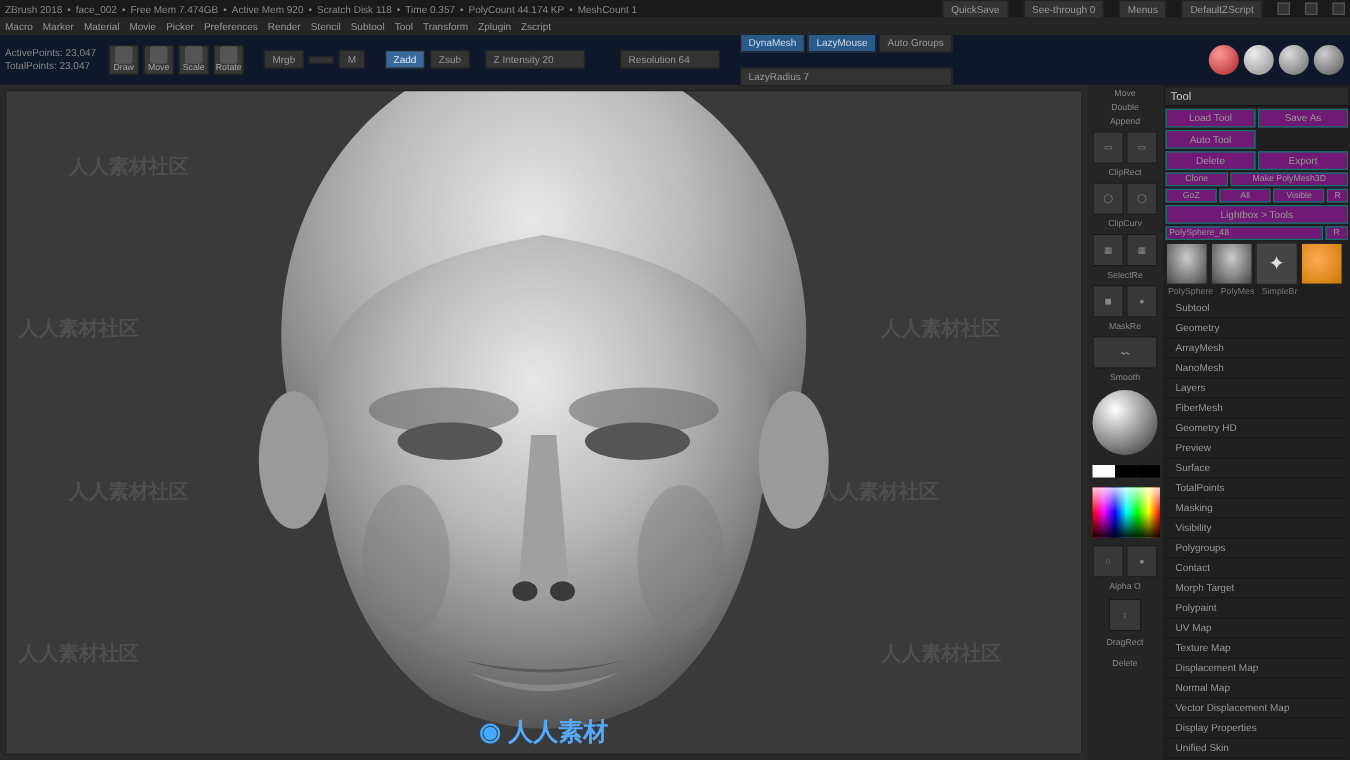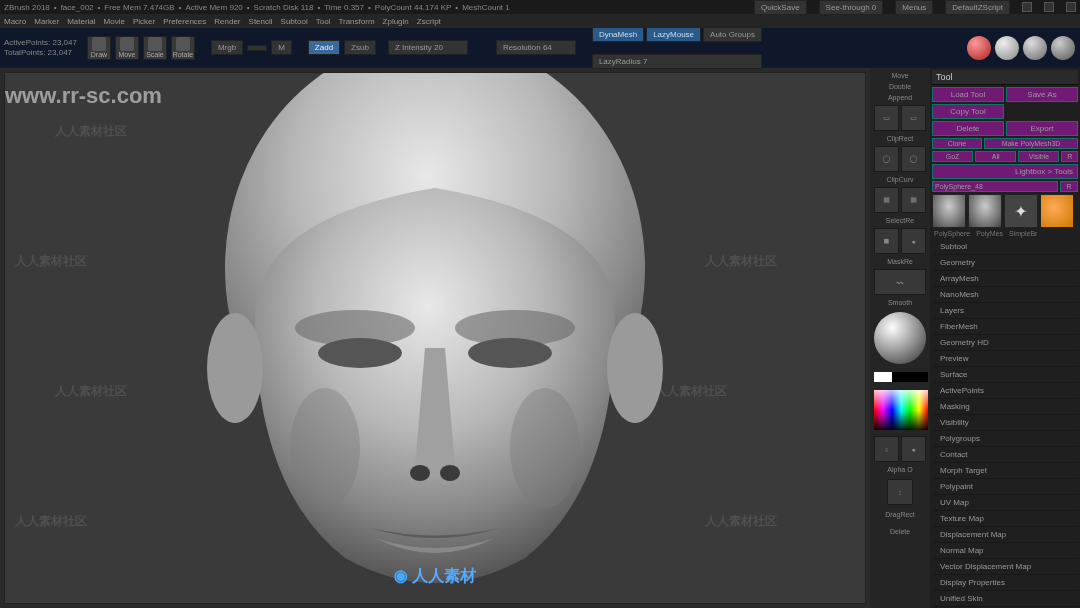--- a/index.html
+++ b/index.html
@@ -33,21 +33,21 @@
 .panel-header { background: #2a2a2a; padding: 2px 4px; font-size: 9px; color: #ccc; border-bottom: 1px solid #111; }
 .panel-row { display: flex; gap: 2px; margin: 2px 0; }
 .panel-btn { flex: 1; background: #701a75; padding: 2px 4px; font-size: 8px; color: #999; border: 1px solid #0f766e; cursor: pointer; text-align: center; }
 .panel-btn.sm { font-size: 7px; padding: 1px 2px; }
 .thumb-row { display: flex; gap: 2px; margin: 2px 0; }
 .thumb { width: 34px; height: 34px; background: #444; border: 1px solid #222; cursor: pointer; display: flex; align-items: center; justify-content: center; }
 .thumb.head { background: radial-gradient(ellipse at 50% 35%, #ccc, #888 50%, #444); }
 .thumb.star { color: #ddd; font-size: 16px; }
 .thumb.orange { background: radial-gradient(circle at 40% 40%, #fa5, #c70); }
 .section-item { padding: 3px 8px; font-size: 8px; color: #999; cursor: pointer; border-bottom: 1px solid #181818; }
-.watermark { position: absolute; color: rgba(200,200,200,0.15); font-size: 12px; pointer-events: none; font-weight: bold; white-space: nowrap; }
+.watermark { position: absolute; color: rgba(200,200,200,0.15); font-size: 16px; pointer-events: none; font-weight: bold; white-space: nowrap; }
 .window-btn { width: 10px; height: 10px; background: #333; border: 1px solid #555; cursor: pointer; }
 </style>
 </head>
 <body>
 
 <div class="topbar">
   <span>ZBrush 2018</span>
   <span style="margin:0 4px">•</span>
   <span>face_002</span>
   <span style="margin:0 4px">•</span>
@@ -168,30 +168,29 @@
       <ellipse cx="295" cy="405" rx="10" ry="8" fill="#3a3a3a"></ellipse>
       <ellipse cx="325" cy="405" rx="10" ry="8" fill="#3a3a3a"></ellipse>
 
       <path d="M 245 460 Q 310 475 375 460 Q 310 480 245 460 Z" fill="#5a5a5a"></path>
       <path d="M 250 470 Q 310 490 370 470 Q 310 500 250 470 Z" fill="#888"></path>
 
       <ellipse cx="200" cy="380" rx="35" ry="60" fill="#7a7a7a" opacity="0.4"></ellipse>
       <ellipse cx="420" cy="380" rx="35" ry="60" fill="#7a7a7a" opacity="0.4"></ellipse>
     </svg>
 
-    <div class="watermark" style="top:10px;left:0;font-size:22px;color:rgba(255,255,255,0.5)">www.rr-sc.com</div>
     <div class="watermark" style="top:50px;left:50px">人人素材社区</div>
     <div class="watermark" style="top:50px;left:450px">人人素材社区</div>
     <div class="watermark" style="top:180px;left:10px">人人素材社区</div>
     <div class="watermark" style="top:180px;left:700px">人人素材社区</div>
     <div class="watermark" style="top:310px;left:50px">人人素材社区</div>
     <div class="watermark" style="top:310px;left:650px">人人素材社区</div>
     <div class="watermark" style="top:440px;left:10px">人人素材社区</div>
     <div class="watermark" style="top:440px;left:700px">人人素材社区</div>
-    <div style="position:absolute;bottom:16px;left:50%;transform:translateX(-50%);color:#5af;font-size:16px;font-weight:bold">
+    <div style="position:absolute;bottom:4px;left:50%;transform:translateX(-50%);color:#5af;font-size:20px;font-weight:bold">
       <span style="color:#4af">◉</span> <span>人人素材</span>
     </div>
   </div>
 
   <div class="right-icons">
     <div class="icon-lbl">Move</div>
     <div class="icon-lbl">Double</div>
     <div class="icon-lbl">Append</div>
     <div class="icon-pair">
       <div class="icon-sq">▭</div>
@@ -236,38 +235,38 @@
     <div class="icon-lbl" style="margin-top:6px">Delete</div>
   </div>
 
   <div class="right-panel">
     <div class="panel-header">Tool</div>
     <div class="panel-row">
       <div class="panel-btn">Load Tool</div>
       <div class="panel-btn">Save As</div>
     </div>
     <div class="panel-row">
-      <div class="panel-btn">Copy Tool</div>
+      <div class="panel-btn">Auto Tool</div>
       <div class="panel-btn" style="visibility:hidden">Paste Tool</div>
     </div>
     <div class="panel-row">
       <div class="panel-btn">Delete</div>
       <div class="panel-btn">Export</div>
     </div>
     <div class="panel-row">
       <div class="panel-btn sm">Clone</div>
       <div class="panel-btn sm" style="flex:2">Make PolyMesh3D</div>
     </div>
     <div class="panel-row">
       <div class="panel-btn sm">GoZ</div>
       <div class="panel-btn sm">All</div>
       <div class="panel-btn sm">Visible</div>
       <div class="panel-btn sm" style="flex:0.3">R</div>
     </div>
-    <div class="panel-btn" style="text-align:right">Lightbox &gt; Tools</div>
+    <div class="panel-btn" style="text-align:center">Lightbox &gt; Tools</div>
     <div class="panel-row">
       <div class="panel-btn sm" style="text-align:left;flex:3">PolySphere_48</div>
       <div class="panel-btn sm" style="flex:0.3">R</div>
     </div>
     <div class="thumb-row">
       <div class="thumb head"></div>
       <div class="thumb head"></div>
       <div class="thumb star">✦</div>
       <div class="thumb orange"></div>
     </div>
@@ -279,21 +278,21 @@
     <div id="sections">
         <div class="section-item">Subtool</div>
         <div class="section-item">Geometry</div>
         <div class="section-item">ArrayMesh</div>
         <div class="section-item">NanoMesh</div>
         <div class="section-item">Layers</div>
         <div class="section-item">FiberMesh</div>
         <div class="section-item">Geometry HD</div>
         <div class="section-item">Preview</div>
         <div class="section-item">Surface</div>
-        <div class="section-item">ActivePoints</div>
+        <div class="section-item">TotalPoints</div>
         <div class="section-item">Masking</div>
         <div class="section-item">Visibility</div>
         <div class="section-item">Polygroups</div>
         <div class="section-item">Contact</div>
         <div class="section-item">Morph Target</div>
         <div class="section-item">Polypaint</div>
         <div class="section-item">UV Map</div>
         <div class="section-item">Texture Map</div>
         <div class="section-item">Displacement Map</div>
         <div class="section-item">Normal Map</div>

